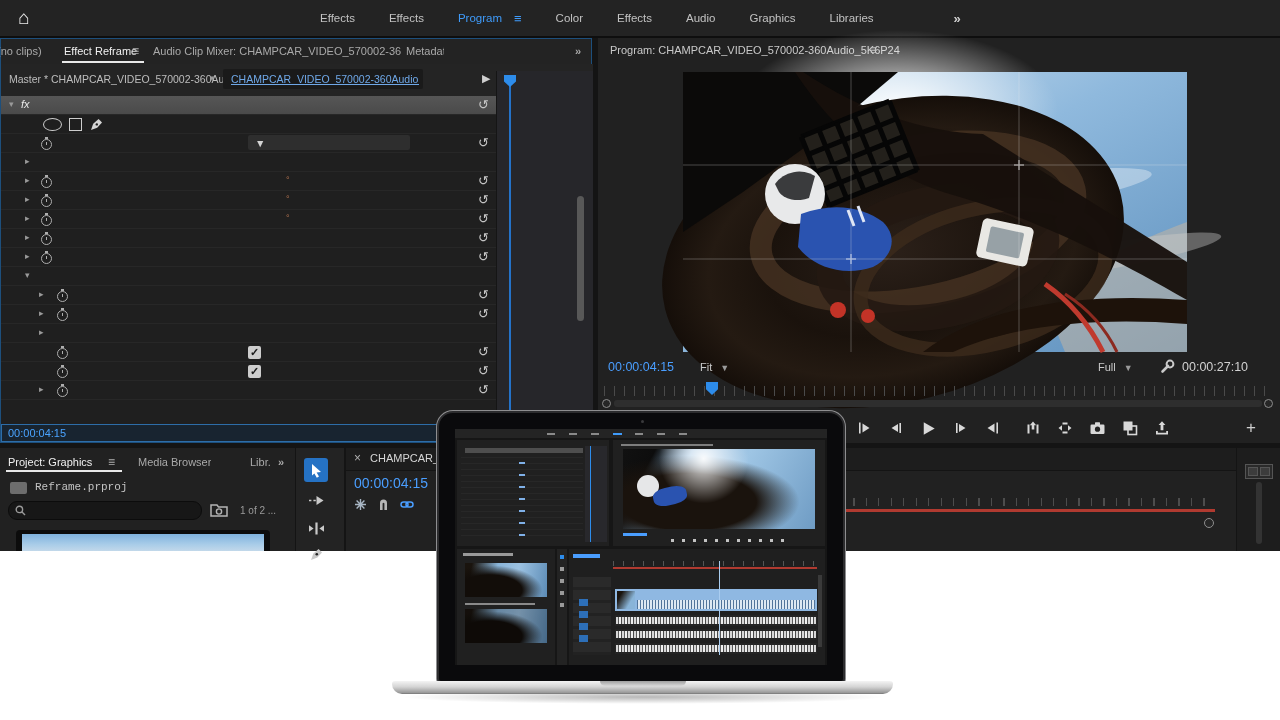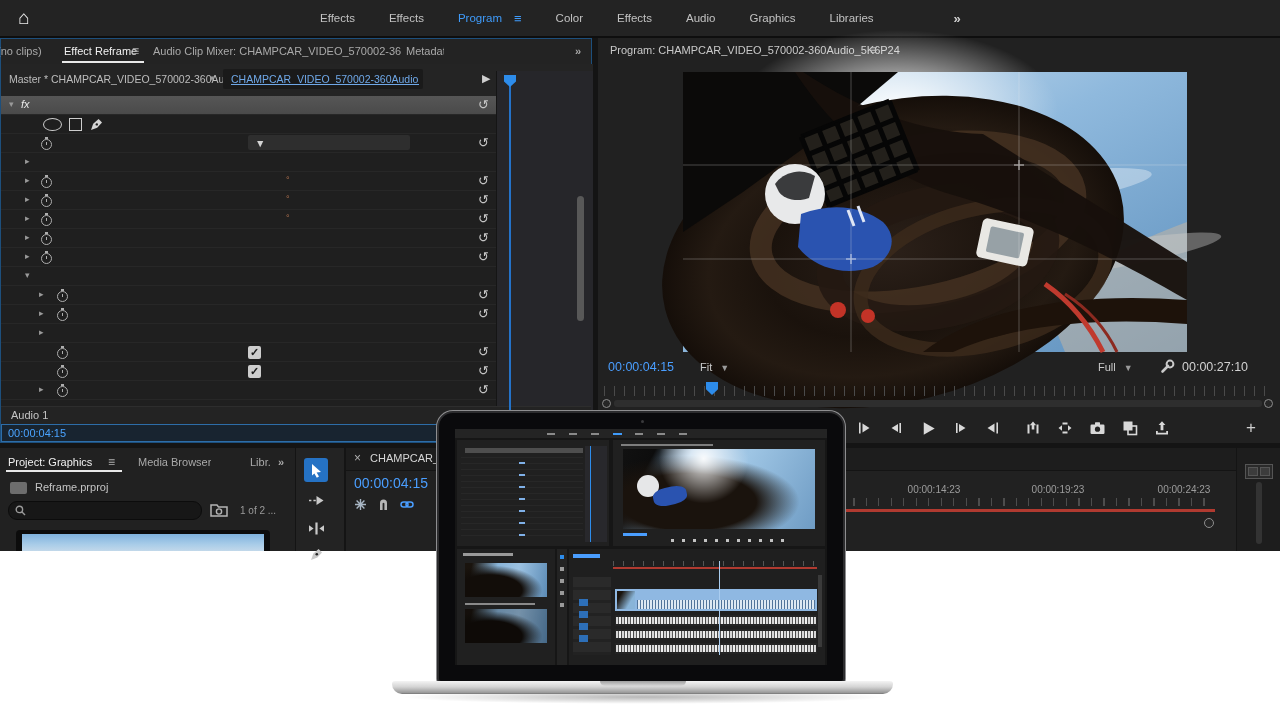--- a/index.html
+++ b/index.html
@@ -76,21 +76,21 @@
      clip-path:polygon(0 0,100% 0,100% 55%,50% 100%,0 55%);}
   #progScrollTrack{position:absolute;left:16px;top:362px;width:648px;height:7px;background:#2e2e2e;border-radius:3px;}
   .oend{position:absolute;width:9px;height:9px;border:1.6px solid #8d8d8d;border-radius:50%;background:#262626;box-sizing:border-box;}
   #transport{position:absolute;left:258px;top:376px;width:420px;height:28px;display:flex;align-items:center;gap:16px;}
   #transport svg{display:block;}
   .plusbtn{position:absolute;left:648px;top:380px;color:#cfcfcf;font-size:17px;}
   
   #projectPanel{position:absolute;left:0;top:448px;width:295px;height:103px;background:#212121;}
   #projTabs .tab{top:2px;}
   .proj-icon{left:10px;top:34px;width:17px;height:12px;background:#6d6d6d;border-radius:2px;}
-  .proj-file{left:35px;top:33px;font-size:11px;color:#c4c4c4;}
+  .proj-file{left:35px;top:33px;font-size:11px;color:#c4c4c4;font-family:Liberation Mono, monospace;}
   #searchBox{position:absolute;left:8px;top:53px;width:192px;height:17px;background:#171717;border:1px solid #0c0c0c;border-radius:9px;}
   .count{left:240px;top:57px;font-size:10px;color:#9a9a9a;white-space:nowrap;}
   #thumbFrame{position:absolute;left:16px;top:82px;width:254px;height:21px;background:#0c0c0c;border-radius:4px 4px 0 0;}
   #thumbImg{position:absolute;left:6px;top:4px;width:242px;height:17px;
      background:linear-gradient(#7fb2dd,#a8cce8 60%,#c2d8ea);}
   #toolsCol{position:absolute;left:295px;top:448px;width:50px;height:103px;background:#232323;border-left:1px solid #141414;border-right:1px solid #141414;box-sizing:border-box;}
   .toolbox{position:absolute;left:8px;width:24px;height:24px;border-radius:3px;display:flex;align-items:center;justify-content:center;}
   .toolbox.active{background:#2572c4;}
   
   #timelineBand{position:absolute;left:346px;top:448px;width:934px;height:103px;background:#212121;}
@@ -326,23 +326,20 @@
             <span class="sw" style="left:56px"></span>
             <span class="lbl" style="left:74px;"></span>
             <span class="val"></span>
             <span class="reset">↺</span>
           </div>
         </div>
     <div id="keyLane"></div>
     <div id="ectPlayhead"></div>
     <div id="ectPhLine"></div>
     <div id="ectScroll"></div>
-    <div id="audio1Row">
-          <span>Audio 1</span>
-        </div>
     <div id="blueStrip">
           <span>00:00:04:15</span>
         </div>
   </div>
 
   <div id="programPanel">
     <div class="abs" id="progTitle">Program: CHAMPCAR_VIDEO_570002-360Audio_5K6P24</div>
     <div class="abs" id="progHam">≡</div>
     <div id="videoFrame">
       <svg viewBox="0 0 504 280" preserveAspectRatio="none">
@@ -532,25 +529,20 @@
             </g>
       </svg>
       <svg width="13" height="13" viewBox="0 0 13 13">
         <path d="M3 12 V5 a3.5 3.5 0 0 1 7 0 v7 h-2.6 V5.4 a1 1 0 0 0 -1.8 0 V12z" fill="#b5b5b5"></path>
       </svg>
       <svg width="14" height="13" viewBox="0 0 14 13">
         <rect x="1" y="4" width="7" height="5" rx="2.5" fill="none" stroke="#4a9eff" stroke-width="1.5"></rect>
         <rect x="6" y="4" width="7" height="5" rx="2.5" fill="none" stroke="#4a9eff" stroke-width="1.5"></rect>
       </svg>
     </div>
-    <div id="tlRuler">
-          <span class="tl-label" style="left: 404px;">00:00:14:23</span>
-          <span class="tl-label" style="left: 528px;">00:00:19:23</span>
-          <span class="tl-label" style="left: 654px;">00:00:24:23</span>
-        </div>
     <div id="tlTicks"></div>
     <div id="redLine"></div>
     <div id="tlOcircle"></div>
     <div id="tlRightCol">
       <div id="tlScrollBox">
             <div></div>
             <div></div>
           </div>
       <div id="tlVScroll"></div>
     </div>

